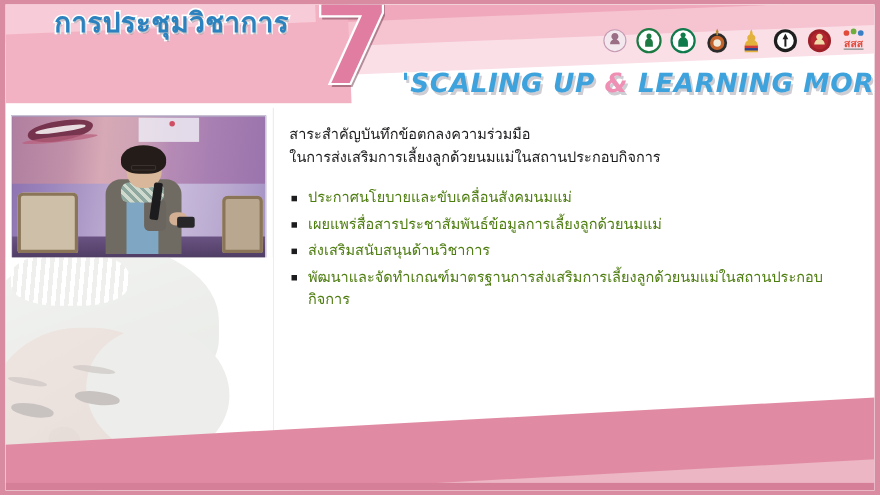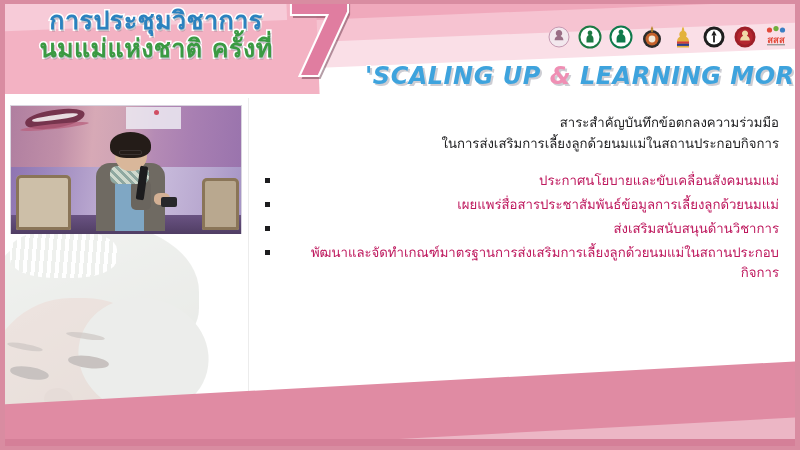--- a/index.html
+++ b/index.html
@@ -430,39 +430,38 @@
     left: 0; right: 0; bottom: 0;
     height: 7px;
     background: #d57f98;
   }
 
   
   .content {
     position: absolute;
     left: 258px; top: 18px; right: 16px;
     color: #1d1d1f;
-    text-align: right;
   }
   .lead {
     font-size: 13.2px;
     line-height: 1.62;
     color: #1d1d1f;
     white-space: nowrap;
   }
   .bullets {
     margin-top: 16px;
     list-style: none;
   }
   .bullets li {
     position: relative;
     padding-left: 17px;
     font-size: 13.2px;
     line-height: 1.52;
     margin-bottom: 4px;
-    color: #be185d;
+    color: #4d7c0f;
   }
   .bullets li::before {
     content: "";
     position: absolute;
     left: 2px; top: 7px;
     width: 5px; height: 5px;
     background: #1d1d1f;
   }
 </style>
 </head>
@@ -475,21 +474,20 @@
       <div class="band band-a"></div>
       <div class="band band-b"></div>
       <div class="band band-c"></div>
       <div class="band-left"></div>
       <div class="band-left2"></div>
 
       <div class="numeral-7">7</div>
 
       <div class="title-block">
         <div class="title-line title-1">การประชุมวิชาการ</div>
-        <div class="title-line title-2">นมแม่แห่งชาติ ครั้งที่</div>
       </div>
 
       <div class="tagline">
         <span>'SCALING UP </span><span class="amp">&amp;</span><span> LEARNING MORE'</span>
       </div>
 
       <div class="logos">
         <div class="logo">
           <svg width="24" height="24" viewBox="0 0 24 24">
             <circle cx="12" cy="12" r="10" fill="#f3e8ee" stroke="#c59ab2" stroke-width="1"></circle>

